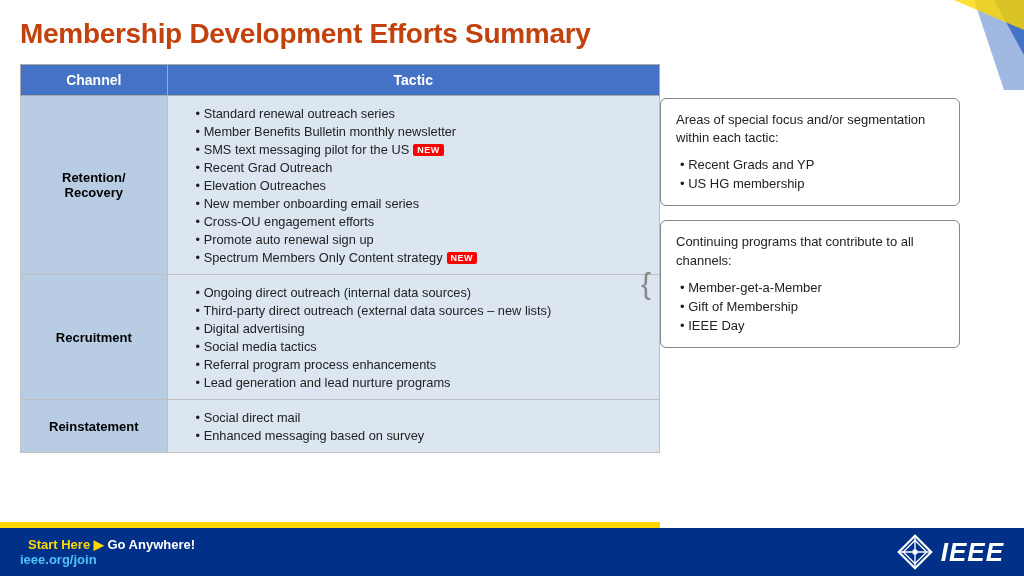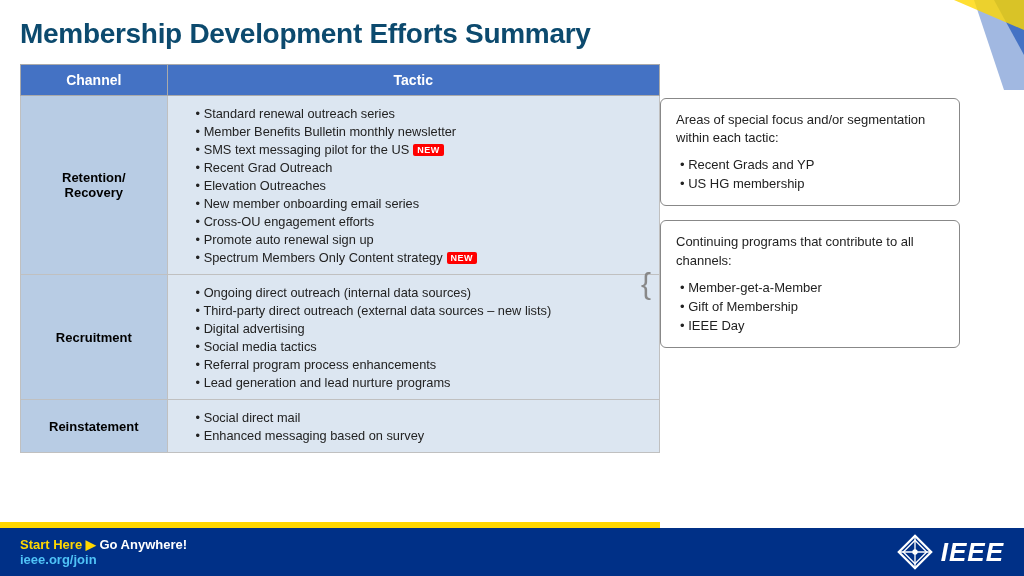--- a/index.html
+++ b/index.html
@@ -11,21 +11,21 @@
       overflow: hidden;
       position: relative;
     }
 
     .main-content {
       padding: 18px 20px 10px 20px;
       position: relative;
     }
 
     .page-title {
-      color: #0c4a6e;
+      color: #c2410c;
       font-size: 28px;
       font-weight: 700;
       margin-bottom: 14px;
       letter-spacing: -0.3px;
     }
 
     
     .main-table {
       border-collapse: collapse;
       width: 640px;
@@ -170,20 +170,21 @@
     }
 
     .bottom-bar-text {
       color: #fff;
       font-size: 13px;
     }
 
     .bottom-bar-text .start-here {
       color: #FFD700;
       font-weight: 700;
+      margin-left: 8px;
     }
 
     .bottom-bar-text .arrow {
       color: #FFD700;
       font-weight: 700;
     }
 
     .bottom-bar-text .go-anywhere {
       color: #fff;
       font-weight: 700;

